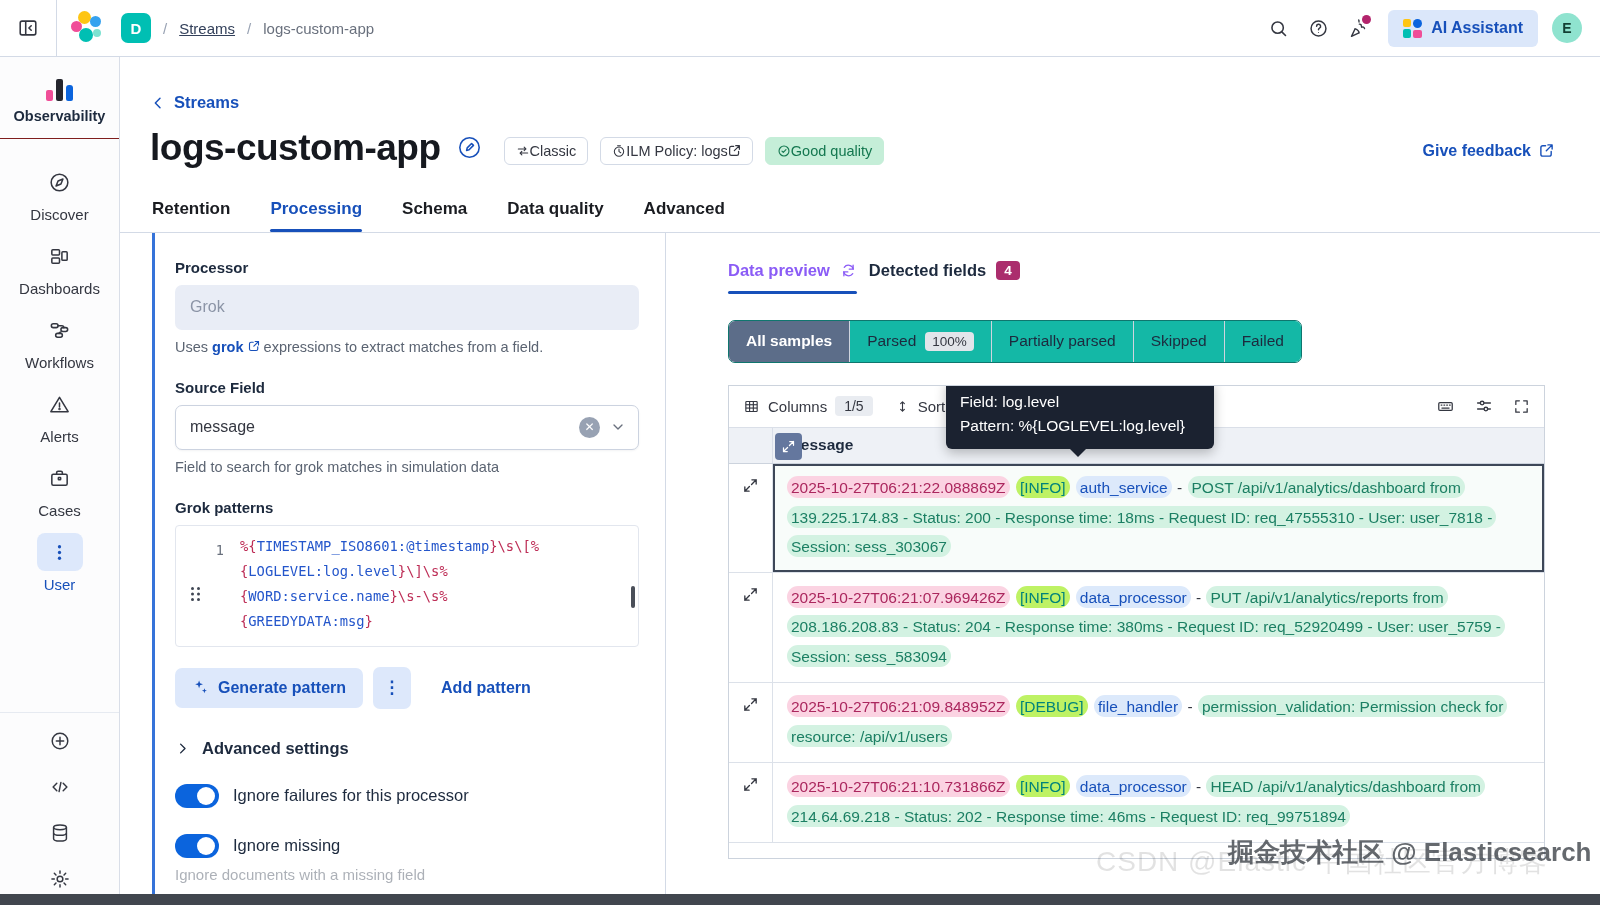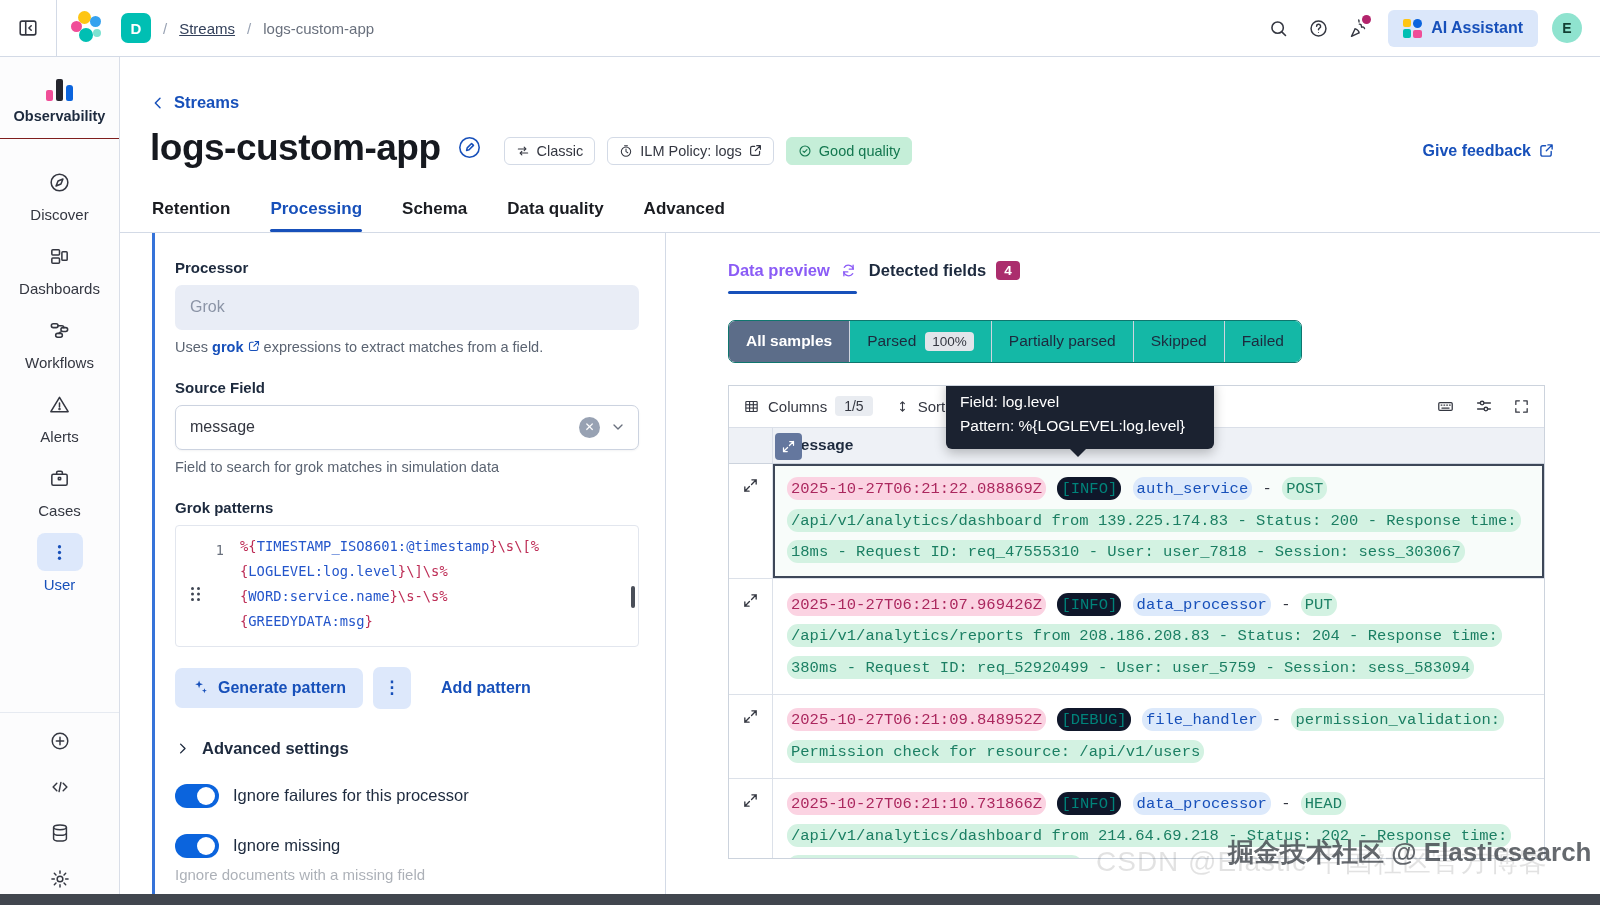--- a/index.html
+++ b/index.html
@@ -43,21 +43,21 @@
   .side-bottom .bicon { color:#343741; cursor:pointer; height:24px; display:flex; align-items:center; }
   .icon22 svg { display:block; }
 
   .main { flex:1; display:flex; flex-direction:column; overflow:hidden; }
   .head-pad { padding-left:30px; padding-right:0; }
   .back-link { margin-top:36px; display:inline-flex; align-items:center; gap:8px; color:#1750ba; font-weight:600; font-size:16.5px; cursor:pointer; }
   .title-row { display:flex; align-items:center; margin-top:12px; }
   .page-title { font-size:37px; font-weight:700; color:#16191f; letter-spacing:-0.5px; }
   .edit-ic { margin-left:16px; color:#1750ba; cursor:pointer; display:flex; }
   .hbadges { display:flex; align-items:center; gap:12px; margin-left:22px; margin-top:6px; }
-  .hbadge { display:inline-flex; align-items:center; gap:7px; border:1px solid #d3dae6; border-radius:6px; padding:5px 11px; font-size:14.5px; color:#343741; background:#fff; cursor:pointer; }
+  .hbadge { display:inline-flex; align-items:center; border:1px solid #d3dae6; border-radius:6px; padding:5px 11px; font-size:14.5px; color:#343741; background:#fff; cursor:pointer; }
   .hbadge.good { background:#c5eed8; border-color:#c5eed8; color:#13774f; }
   .feedback { margin-left:auto; margin-right:46px; margin-top:6px; display:inline-flex; gap:8px; align-items:center; color:#1750ba; font-weight:600; font-size:16px; cursor:pointer; }
   .tabs { display:flex; gap:40px; margin-top:30px; padding-left:2px; }
   .tab { font-size:17px; font-weight:700; color:#1a1c21; padding-bottom:13px; position:relative; cursor:pointer; }
   .tab.active { color:#1750ba; }
   .tab.active::after { content:""; position:absolute; left:0; right:0; bottom:0; height:3px; background:#1750ba; border-radius:2px; }
   .main-divider { border-bottom:1px solid #d3dae6; }
 
   .panels { flex:1; display:flex; padding-left:32px; overflow:hidden; }
 
@@ -117,24 +117,24 @@
   .t-header { height:37px; background:#eef1f6; border-top:1px solid #dadfe8; border-bottom:1px solid #ccd3dd; display:flex; align-items:stretch; font-size:15.5px; font-weight:700; color:#1d2a3e; position:relative; }
   .col-exp { width:44px; border-right:1px solid #d9dee8; }
   .col-msg { flex:1; display:flex; align-items:center; padding-left:14px; }
   .hdr-expand { position:absolute; left:46px; top:5px; width:27px; height:27px; background:#64779e; border-radius:4px; display:flex; align-items:center; justify-content:center; color:#fff; cursor:pointer; }
   .tbody {}
   .drow { display:flex; border-bottom:1px solid #dce1e9; }
   .drow-exp { width:44px; border-right:1px solid #dce1e9; padding-top:13px; display:flex; justify-content:center; color:#343741; flex:0 0 auto; }
   .drow-exp svg { cursor:pointer; }
   .drow-cell { flex:1; padding:9px 14px 11px; font-size:15.5px; line-height:29.5px; color:#343741; }
   .drow.selected .drow-cell { box-shadow:inset 0 0 0 2px #3d4758; background:#f8fcfa; }
-  .sg { padding:2.5px 4px; border-radius:11px; box-decoration-break:clone;font-family:Liberation Mono, monospace; -webkit-box-decoration-break:clone; }
+  .sg { padding:2.5px 4px; border-radius:11px; box-decoration-break:clone; -webkit-box-decoration-break:clone; }
   .sg-plain { padding:2.5px 1px; background:none; }
   .sg-timestamp { background:#fbd3e2; color:#ab275e; }
-  .sg-level { background:#0f172a; color:#00837a; }
+  .sg-level { background:#bef264; color:#00837a; }
   .sg-service { background:#dce9fb; color:#1750ba; }
   .sg-message { background:#d3f2e2; color:#1b7f63; }
 
   .tooltip { position:absolute; left:217px; top:-7px; width:268px; background:#1b2230; color:#fff; border-radius:6px; padding:11px 14px; font-size:15.5px; line-height:24px; z-index:20; box-shadow:0 4px 12px rgba(0,0,0,.25); }
   .tooltip::after { content:""; position:absolute; bottom:-8px; left:124px; border:8px solid transparent; border-top-color:#1b2230; border-bottom:none; }
 
   
   .wm-light { position:absolute; left:1096px; top:843px; font-size:28px; color:#1a1a1a; opacity:.12; white-space:nowrap; letter-spacing:1px; z-index:30; pointer-events:none; }
   .wm-dark { position:absolute; left:1228px; top:835px; font-size:26px; font-weight:600; color:#3a3f46; opacity:.78; white-space:nowrap; z-index:31; pointer-events:none; }
   .bottom-edge { position:absolute; left:0; bottom:0; width:1600px; height:11px; background:#41464e; z-index:40; }

